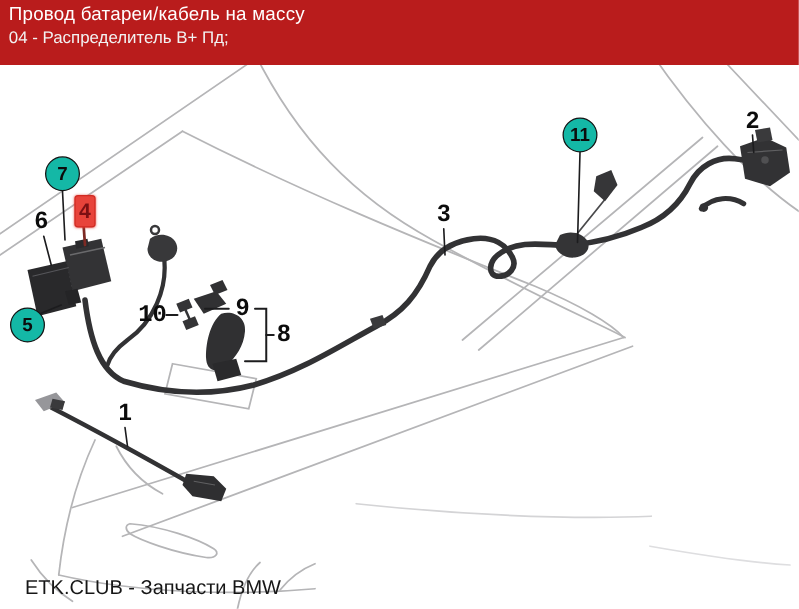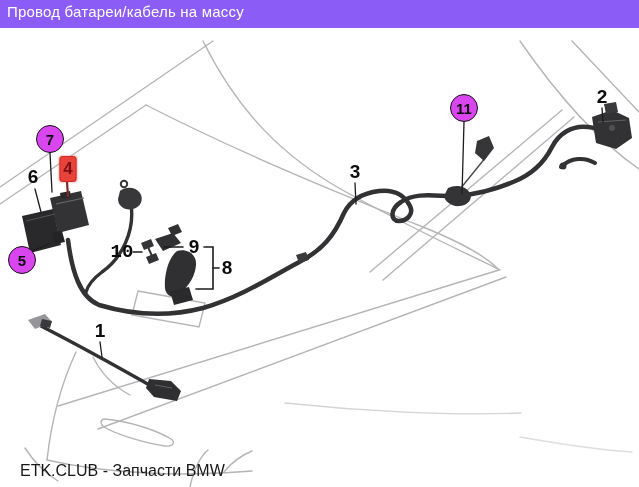--- a/index.html
+++ b/index.html
@@ -3,56 +3,57 @@
 <meta charset="utf-8">
 <style>
   html,body{margin:0;padding:0;}
   body{
     width:639px;height:487px;position:relative;overflow:hidden;
     background:#ffffff;
     font-family:"Liberation Sans","DejaVu Sans",sans-serif;
   }
   
   .header{
-    position:absolute;left:0;top:0;width:639px;height:28px;
-    background:#8b5cf6;color:#fff;z-index:6;
+    position:absolute;left:0;top:0;width:639px;height:52px;
+    background:#b91c1c;color:#fff;z-index:6;
   }
   .header .title{
     position:absolute;left:7px;top:3px;font-size:15px;letter-spacing:.2px;
   }
   .header .subtitle{
     position:absolute;left:7px;top:22px;font-size:13.5px;color:#f2f2f2;
   }
   
   .footer{
     position:absolute;left:20px;top:462px;z-index:5;
     font-size:16px;color:#161616;
   }
   
   svg.drawing{position:absolute;left:0;top:0;z-index:1;}
   
   .co{position:absolute;z-index:4;transform:translate(-50%,-50%);
       display:flex;align-items:center;justify-content:center;cursor:pointer;}
   .co-plain{font-weight:bold;font-size:19px;color:#0c0c0c;}
   .co-circle{
     width:26px;height:26px;border:1.8px solid #141414;border-radius:50%;
-    background:#d946ef;font-weight:bold;font-size:15px;color:#0c0c0c;
+    background:#14b8a6;font-weight:bold;font-size:15px;color:#0c0c0c;
   }
   .co-highlight{
     width:15px;height:24px;border-radius:3px;
     background:#e8433a;border:1px solid #d02a22;
     font-weight:bold;font-size:17px;color:#7d1013;
     box-shadow:0 0 2px rgba(232,67,58,.8);
   }
 </style>
 </head>
 <body>
 
 <div class="header">
   <div class="title">Провод батареи/кабель на массу</div>
+  <div class="subtitle">04 - Распределитель B+ Пд;</div>
 </div>
 
 <svg class="drawing" width="639" height="487" viewBox="0 0 639 487">
 
   <g fill="none" stroke="#b5b5b7" stroke-width="1.4" stroke-linecap="round">
     <path d="M 0,187 L 213,41"></path>
     <path d="M 0,204 L 146,105"></path>
     <path d="M 146,105 C 240,153 335,192 428,229 C 464,244 489,259 499,270"></path>
     <path d="M 203,41 C 238,112 284,158 346,192 C 420,233 477,258 500,270"></path>
     <path d="M 499,270 L 58,406"></path>

